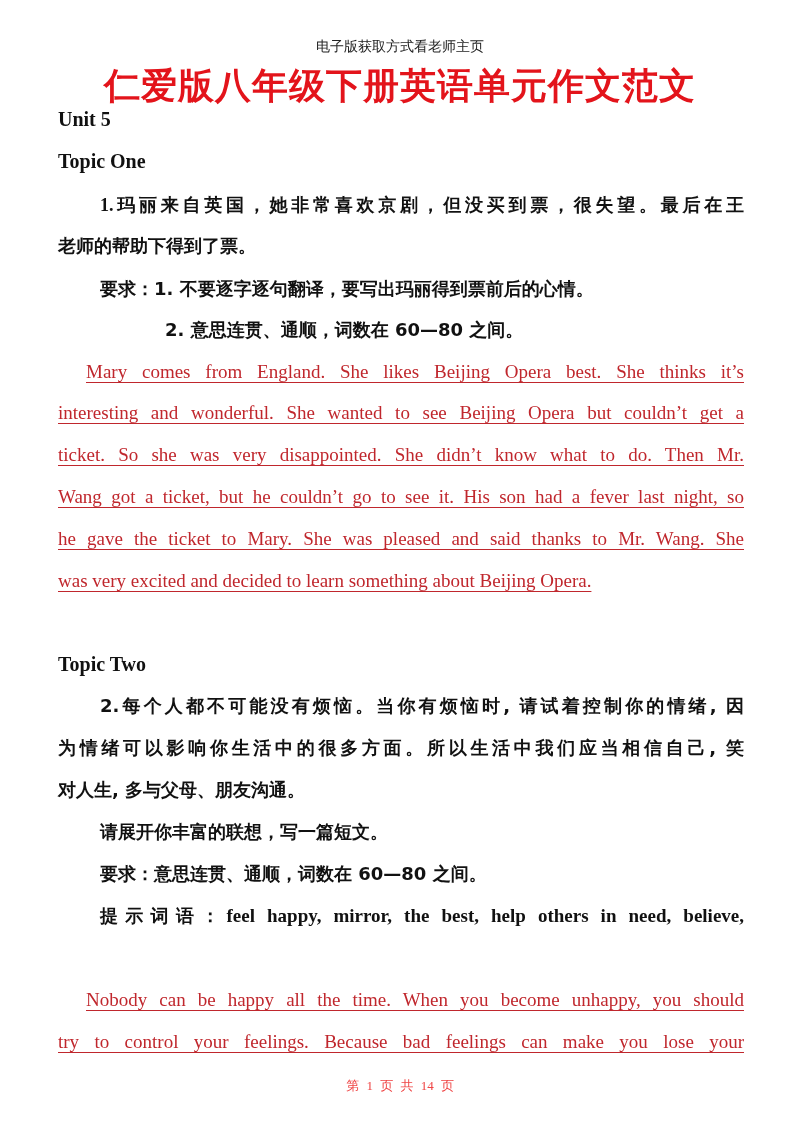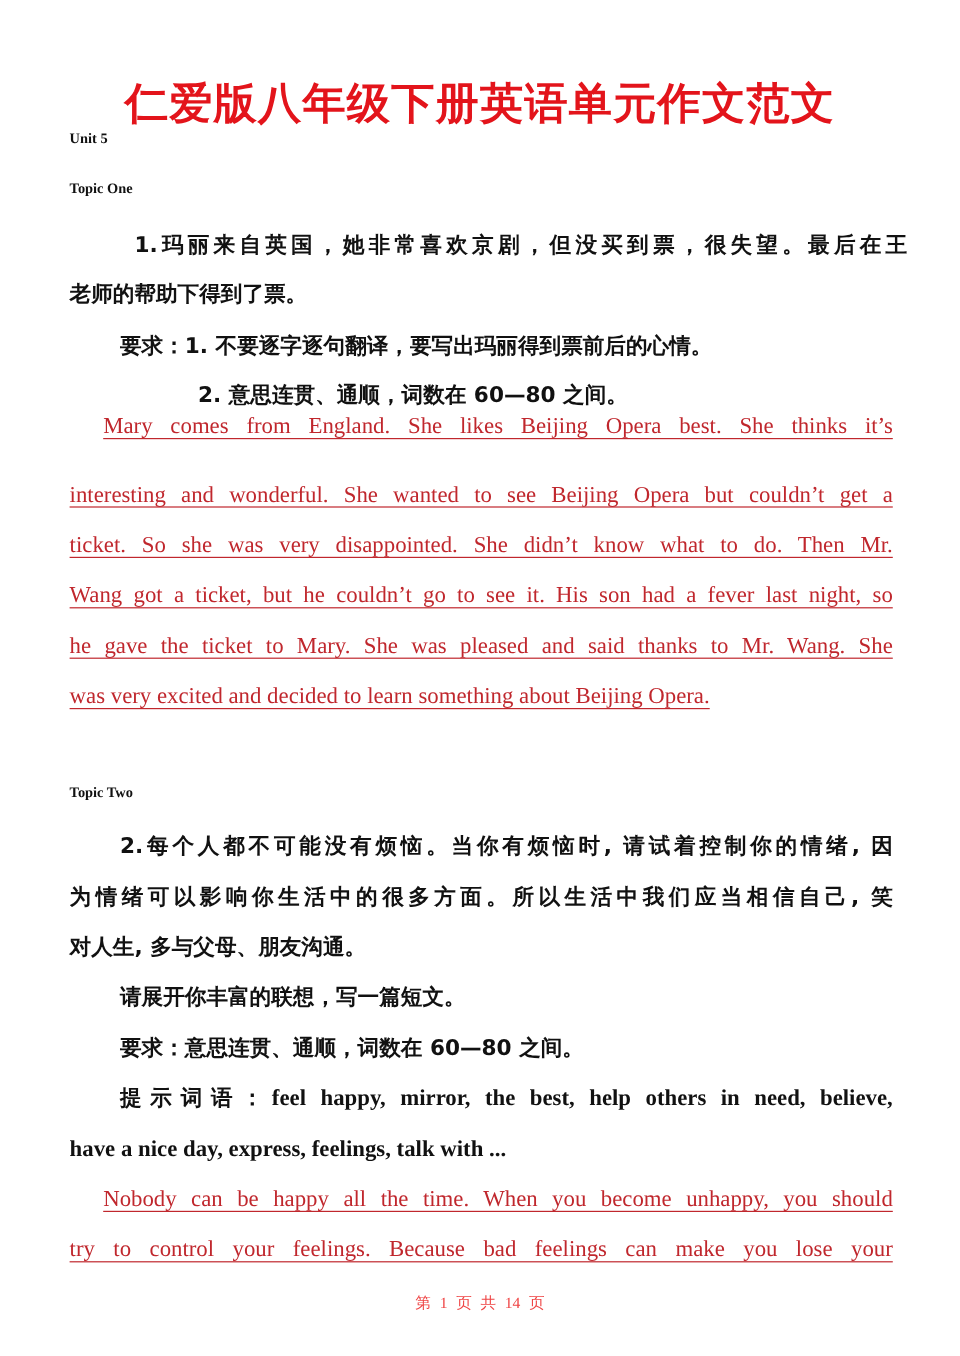--- a/index.html
+++ b/index.html
@@ -36,21 +36,21 @@
       left: 0;
       width: 800px;
       text-align: center;
       font-size: 36px;
       font-weight: bold;
       color: #e3141b;
       letter-spacing: 1px;
     }
     .heading {
       font-weight: bold;
-      font-size: 12px;
+      font-size: 20px;
       position: absolute;
       left: 58px;
     }
     .line {
       position: absolute;
       left: 58px;
       width: 686px;
       font-size: 19px;
       white-space: nowrap;
       line-height: 24px;
@@ -85,48 +85,48 @@
       font-size: 13px;
       color: #ef4444;
       word-spacing: 4px;
     }
   </style>
 </head>
 <body>
 
 <div class="page">
 
+  <div class="header-note">电子版获取方式看老师主页</div>
   <div class="doc-title">仁爱版八年级下册英语单元作文范文</div>
 
   <div class="heading" style="top:108px;">Unit 5</div>
 
   <div class="heading" style="top:150px;">Topic One</div>
 
-  <div class="line cn justify" style="top:193px; left:112px; width:644px;">1.玛丽来自英国，她非常喜欢京剧，但没买到票，很失望。最后在王</div>
+  <div class="line cn justify" style="top:193px; left:100px; width:644px;font-family:Liberation Serif, serif;">1.玛丽来自英国，她非常喜欢京剧，但没买到票，很失望。最后在王</div>
   <div class="line cn" style="top:234px;">老师的帮助下得到了票。</div>
   <div class="line cn" style="top:277px; left:100px;">要求：1. 不要逐字逐句翻译，要写出玛丽得到票前后的心情。</div>
   <div class="line cn" style="top:318px; left:165px;">2. 意思连贯、通顺，词数在 60—80 之间。</div>
 
-  <div class="line essay justify" style="top:344px; left:86px; width:658px;">Mary comes from England. She likes Beijing Opera best. She thinks it’s</div>
+  <div class="line essay justify" style="top:360px; left:86px; width:658px;">Mary comes from England. She likes Beijing Opera best. She thinks it’s</div>
   <div class="line essay justify" style="top:401px;">interesting and wonderful. She wanted to see Beijing Opera but couldn’t get a</div>
   <div class="line essay justify" style="top:485px;">Wang got a ticket, but he couldn’t go to see it. His son had a fever last night, so</div>
   <div class="line essay justify" style="top:443px;">ticket. So she was very disappointed. She didn’t know what to do. Then Mr.</div>
   <div class="line essay" style="top:569px;">was very excited and decided to learn something about Beijing Opera.</div>
   <div class="line essay justify" style="top:527px;">he gave the ticket to Mary. She was pleased and said thanks to Mr. Wang. She</div>
 
   <div class="heading" style="top:653px;">Topic Two</div>
 
   <div class="line cn justify" style="top:694px; left:100px; width:644px;">2.每个人都不可能没有烦恼。当你有烦恼时, 请试着控制你的情绪, 因</div>
   <div class="line cn justify" style="top:736px;">为情绪可以影响你生活中的很多方面。所以生活中我们应当相信自己, 笑</div>
   <div class="line cn" style="top:778px;">对人生, 多与父母、朋友沟通。</div>
   <div class="line cn" style="top:820px; left:100px;">请展开你丰富的联想，写一篇短文。</div>
   <div class="line cn" style="top:862px; left:100px;">要求：意思连贯、通顺，词数在 60—80 之间。</div>
 
   <div class="line justify" style="top:904px; left:100px; width:644px;">
     <span class="cn">提示词语：</span><span class="bold-en">feel happy, mirror, the best, help others in need, believe,</span>
   </div>
-  <div class="line bold-en" style="top:946px;">have a nice day, express, feelings, talk with ...</div>
 
   <div class="line essay justify" style="top:988px; left:86px; width:658px;">Nobody can be happy all the time. When you become unhappy, you should</div>
   <div class="line essay justify" style="top:1030px;">try to control your feelings. Because bad feelings can make you lose your</div>
 
   <div class="footer">第 1 页 共 14 页</div>
 </div>
 
 </body></html>

